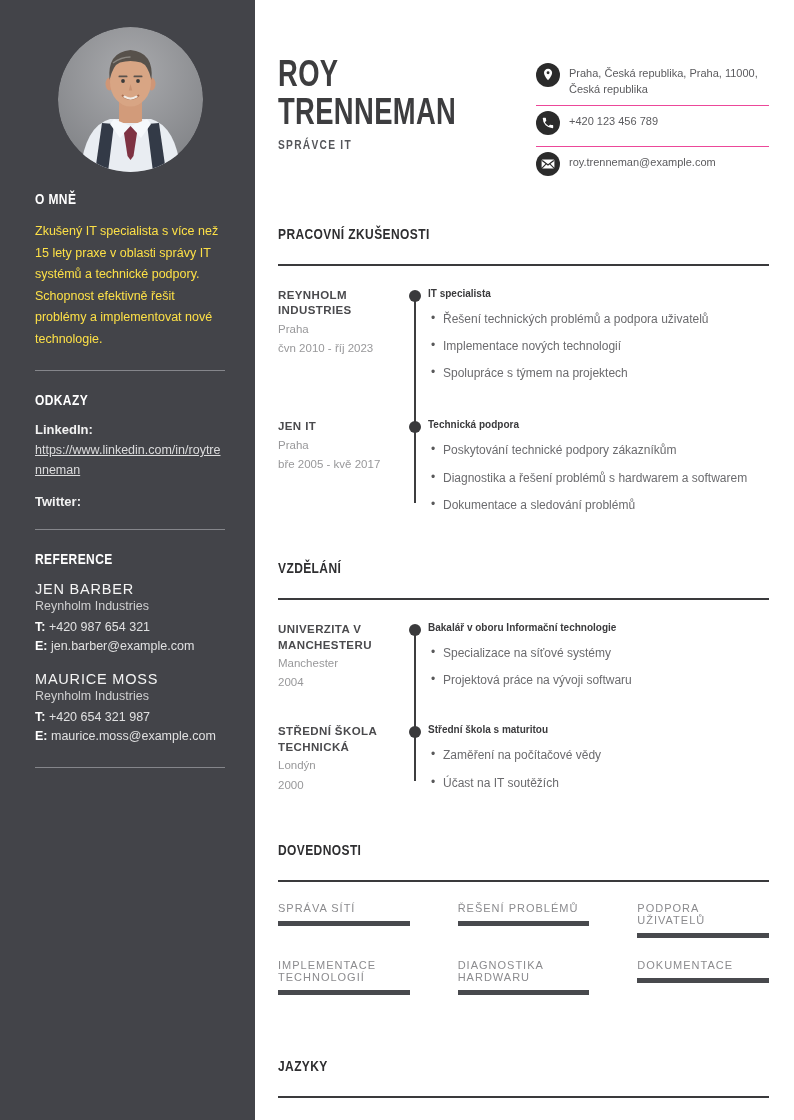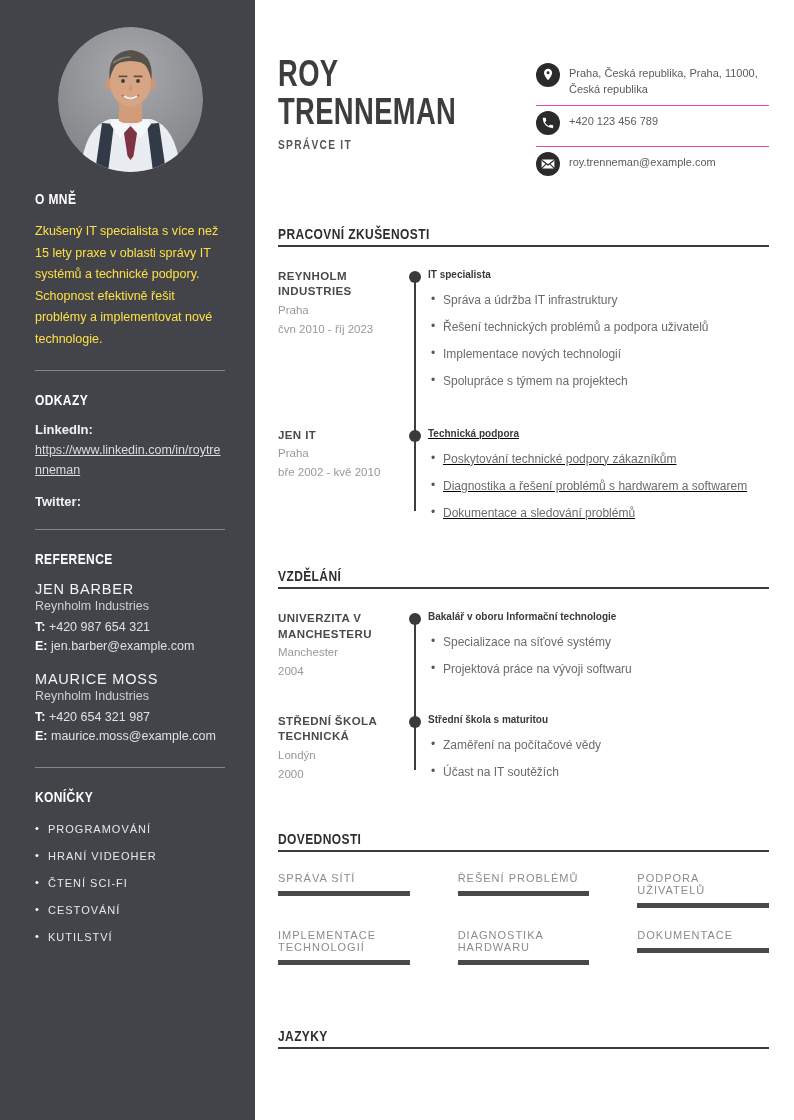--- a/index.html
+++ b/index.html
@@ -67,21 +67,21 @@
   }
   .contacts { width:233px; flex:0 0 233px; padding-top:3px; }
   .contact-row { display:flex; align-items:flex-start; padding:5px 0 7px 0; }
   .contact-row.sep { border-bottom:1px solid #ec4899; }
   .contact-icon { flex:0 0 24px; margin-right:9px; }
   .contact-text { font-size:11px; color:#5b5b5e; line-height:1.45; padding-top:3px; }
 
   .section { margin-top:42px; }
   .section.tight { margin-top:46px; }
   .sec-head {
-    border-bottom:2px solid #3a3a3c; padding-bottom:2px;
+    border-bottom:2px solid #3a3a3c; padding-bottom:21px;
   }
   .sec-title {
     display:inline-block; font-size:15px; font-weight:bold; color:#2e2e30;
     letter-spacing:0.5px; transform:scaleX(0.8); transform-origin:left center;
     white-space:nowrap;
   }
   .entries { position:relative; padding-top:22px; }
   .entries::before {
     content:""; position:absolute; left:136px; top:30px; bottom:10px;
     width:2px; background:#3d3d3f;
@@ -179,30 +179,20 @@
       <div class="ref-item">
         <div class="ref-name">MAURICE MOSS</div>
         <div class="ref-company">Reynholm Industries</div>
         <div class="ref-line"><b>T:</b> <span>+420 654 321 987</span></div>
         <div class="ref-line"><b>E:</b> <span>maurice.moss@example.com</span></div>
       </div>
     </section>
 
     <hr class="divider">
 
-    <section>
-      <span class="side-h">KONÍČKY</span>
-      <ul class="hobby-list">
-        <li>PROGRAMOVÁNÍ</li>
-        <li>HRANÍ VIDEOHER</li>
-        <li>ČTENÍ SCI-FI</li>
-        <li>CESTOVÁNÍ</li>
-        <li>KUTILSTVÍ</li>
-      </ul>
-    </section>
   </aside>
 
   <main class="main">
 
     <div class="head-row">
       <div class="name-block">
         <span class="name-line">ROY</span>
         <span class="name-line">TRENNEMAN</span>
         <span class="job-title">SPRÁVCE IT</span>
       </div>
@@ -252,33 +242,32 @@
 
         <div class="entry">
           <span class="dot"></span>
           <div class="entry-left">
             <div class="org">REYNHOLM INDUSTRIES</div>
             <div class="meta">Praha</div>
             <div class="meta">čvn 2010 - říj 2023</div>
           </div>
           <div class="role">IT specialista</div>
           <ul class="bullets">
-            <li>Správa a údržba IT infrastruktury</li>
             <li>Řešení technických problémů a podpora uživatelů</li>
             <li>Implementace nových technologií</li>
             <li>Spolupráce s týmem na projektech</li>
           </ul>
         </div>
 
-        <div class="entry" style="margin-top:38px;text-decoration:underline;">
+        <div class="entry" style="margin-top:38px;">
           <span class="dot"></span>
           <div class="entry-left">
             <div class="org">JEN IT</div>
             <div class="meta">Praha</div>
-            <div class="meta">bře 2002 - kvě 2010</div>
+            <div class="meta">bře 2005 - kvě 2017</div>
           </div>
           <div class="role">Technická podpora</div>
           <ul class="bullets">
             <li>Poskytování technické podpory zákazníkům</li>
             <li>Diagnostika a řešení problémů s hardwarem a softwarem</li>
             <li>Dokumentace a sledování problémů</li>
           </ul>
         </div>
 
       </div>

